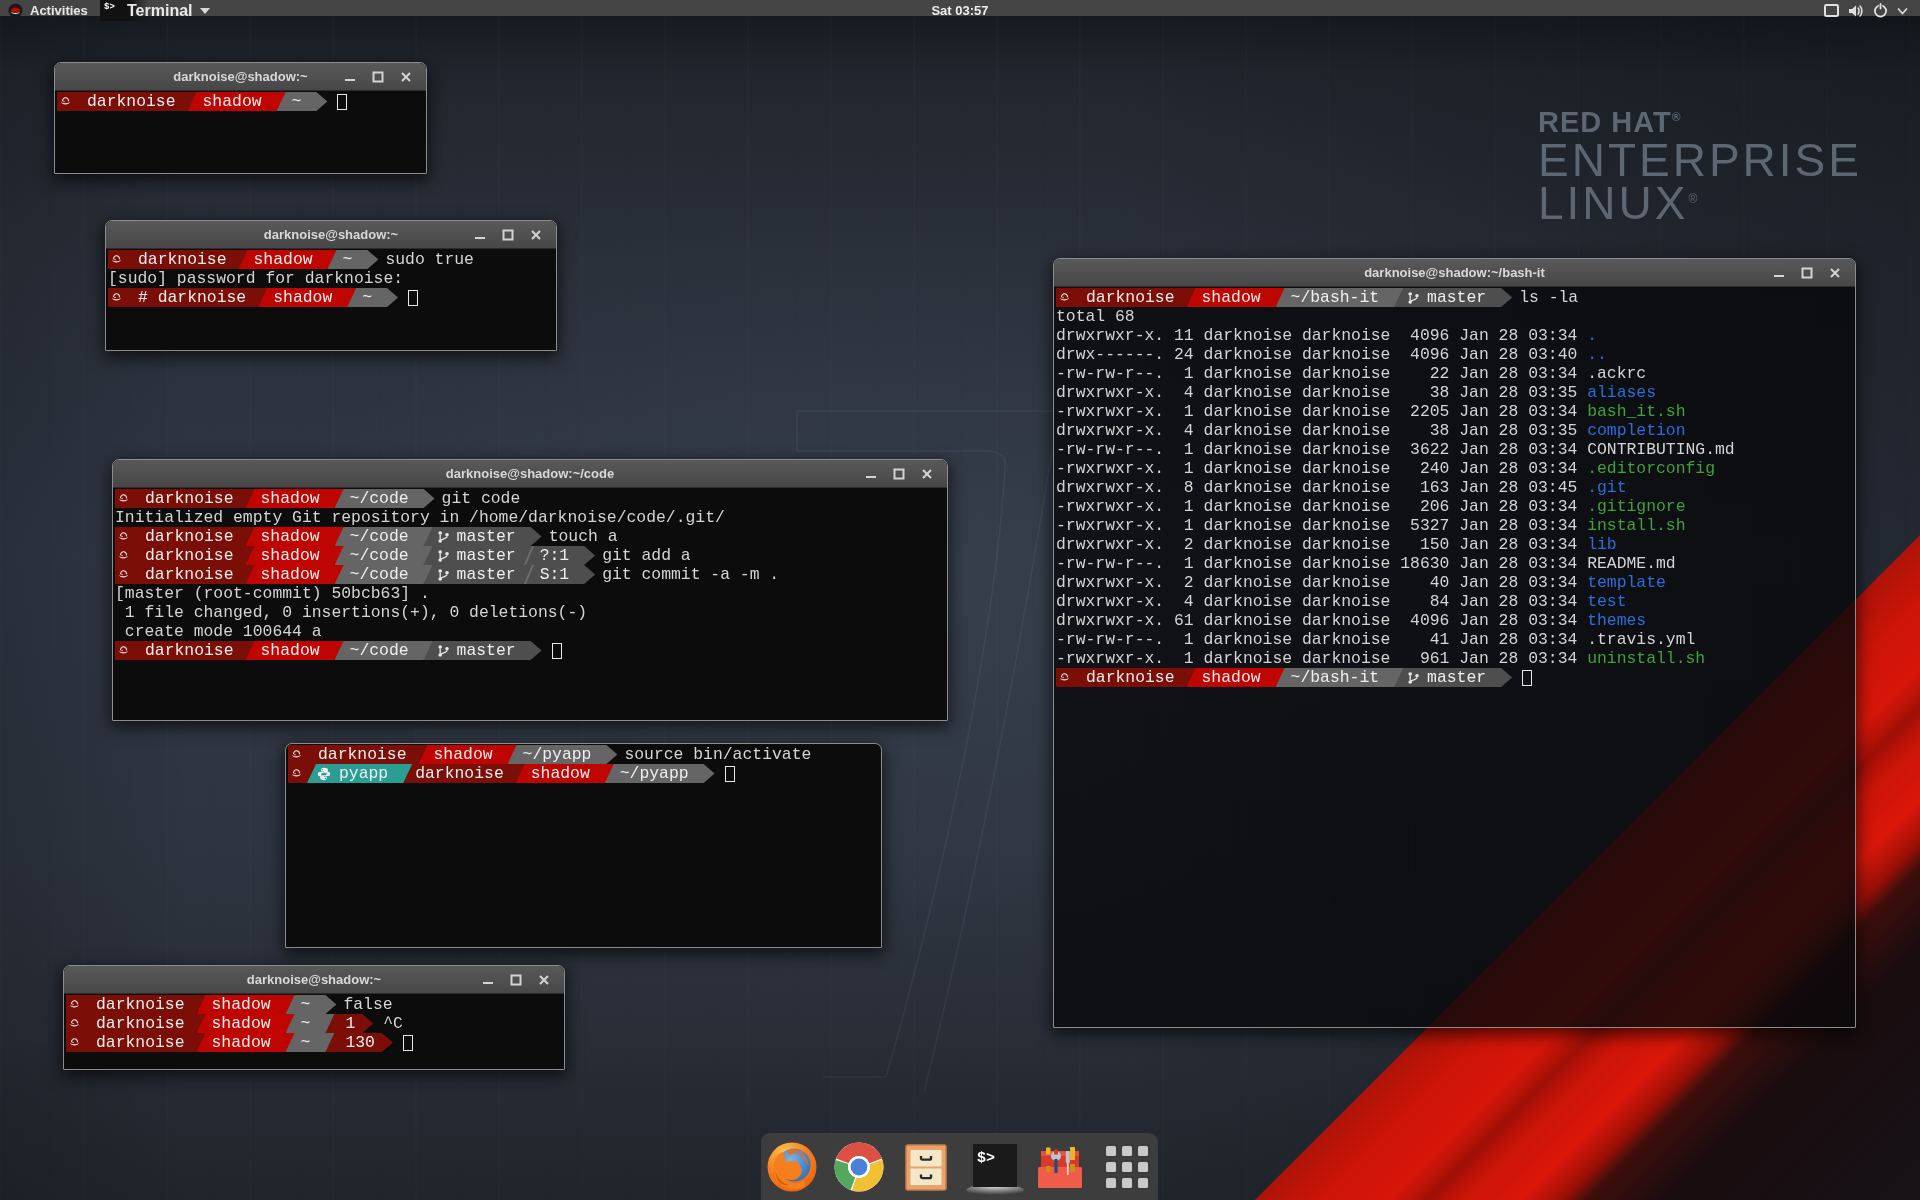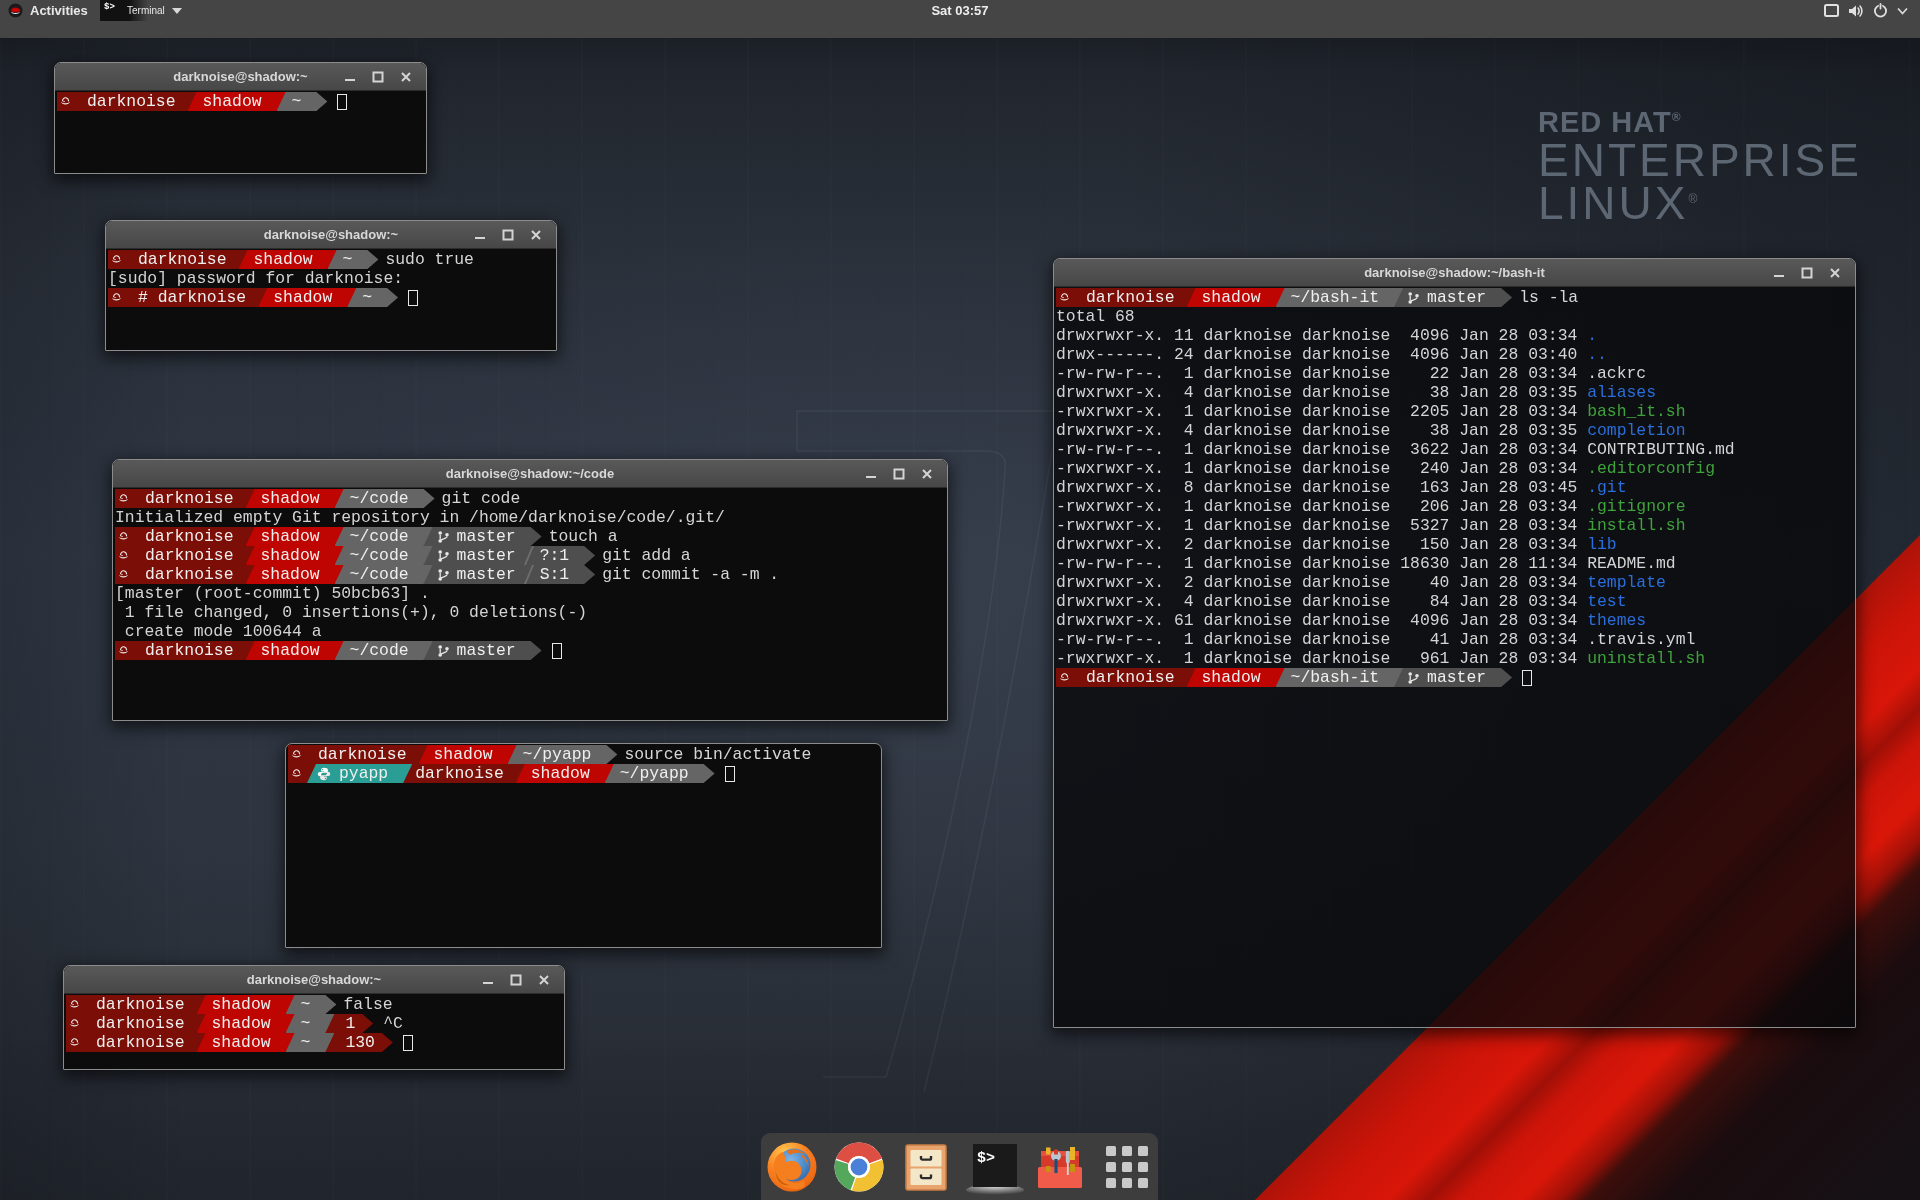--- a/index.html
+++ b/index.html
@@ -9,29 +9,29 @@
     repeating-linear-gradient(90deg, rgba(255,255,255,.010) 0 2px, rgba(255,255,255,0) 2px 47px, rgba(0,0,0,.015) 47px 49px, rgba(255,255,255,0) 49px 83px),
     radial-gradient(920px 580px at 47% 50%, rgba(84,94,112,.18), rgba(84,94,112,0) 70%),
     linear-gradient(180deg, #14171c 0%, #21262e 6%, #2a303a 22%, #303845 46%, #2e3540 70%, #282d36 88%, #262b33 100%);
 }
 #shadeR { position:absolute; inset:0; background:
   linear-gradient(90deg, rgba(10,12,16,.20) 0%, rgba(10,12,16,0) 10% 58%, rgba(10,12,16,.30) 90%, rgba(10,12,16,.36) 100%),
   linear-gradient(0deg, rgba(10,12,16,.20) 0%, rgba(10,12,16,0) 14%); }
 #wallsvg { position:absolute; left:0; top:0; }
 
 
-#topbar { position:absolute; left:0; top:0; width:1920px; height:38px; background:#454545;
+#topbar { position:absolute; left:0; top:0; width:1920px; height:16px; background:#454545;
   font-family:"Liberation Sans",sans-serif; color:#e6e6e6; z-index:50; }
 #topbar .act { position:absolute; left:30px; top:0; line-height:21px; font-size:13px; font-weight:bold; color:#e8e8e8;}
 #tb-hat { position:absolute; left:8px; top:3px; }
 #appmenu { position:absolute; left:102px; top:0; height:21px; display:flex; align-items:center; }
 #appblack { position:absolute; left:100px; top:0; width:48px; height:21px; background:linear-gradient(90deg,#111 0 60%,rgba(17,17,17,0) 100%); }
 #appmenu .tico { position:relative; width:16px; height:16px; margin-top:-4px; margin-right:9px;
   color:#fff; font:bold 9px/12px "Liberation Mono",monospace; text-align:left; padding-left:2px; }
-#appmenu .tname { position:relative; font-size:10px; font-weight:normal; color:#e8e8e8; }
+#appmenu .tname { position:relative; font-size:16px; font-weight:bold; color:#e8e8e8; }
 #appmenu .caret { position:relative; margin-left:7px; width:0; height:0; border-left:5px solid transparent; border-right:5px solid transparent; border-top:6px solid #d8d8d8; }
 #clock { position:absolute; left:0; right:0; top:0; text-align:center; font-size:13px; font-weight:bold; line-height:21px; color:#ededed;}
 #sysicons { position:absolute; right:12px; top:0; height:21px; display:flex; align-items:center; gap:9px; }
 
 
 .win { position:absolute; border:1px solid #8c8c8c; border-radius:7px 7px 1px 1px;
   box-shadow:0 5px 16px 2px rgba(0,0,0,.62); background:#0c0c0c; overflow:hidden; }
 .tb { height:28px; background:linear-gradient(#595959,#474747); border-bottom:1px solid #2c2c2c;
   position:relative; display:flex; align-items:center; justify-content:center;
   font:bold 13px "Liberation Sans",sans-serif; color:#d8d8d8; }
@@ -433,21 +433,21 @@
       <div class="r">-rw-rw-r--.  1 darknoise darknoise    22 Jan 28 03:34 .ackrc</div>
       <div class="r">drwxrwxr-x.  4 darknoise darknoise    38 Jan 28 03:35 <span class="blu">aliases</span></div>
       <div class="r">-rwxrwxr-x.  1 darknoise darknoise  2205 Jan 28 03:34 <span class="grn">bash_it.sh</span></div>
       <div class="r">drwxrwxr-x.  4 darknoise darknoise    38 Jan 28 03:35 <span class="blu">completion</span></div>
       <div class="r">-rw-rw-r--.  1 darknoise darknoise  3622 Jan 28 03:34 CONTRIBUTING.md</div>
       <div class="r">-rwxrwxr-x.  1 darknoise darknoise   240 Jan 28 03:34 <span class="grn">.editorconfig</span></div>
       <div class="r">drwxrwxr-x.  8 darknoise darknoise   163 Jan 28 03:45 <span class="blu">.git</span></div>
       <div class="r">-rwxrwxr-x.  1 darknoise darknoise   206 Jan 28 03:34 <span class="grn">.gitignore</span></div>
       <div class="r">-rwxrwxr-x.  1 darknoise darknoise  5327 Jan 28 03:34 <span class="grn">install.sh</span></div>
       <div class="r">drwxrwxr-x.  2 darknoise darknoise   150 Jan 28 03:34 <span class="blu">lib</span></div>
-      <div class="r">-rw-rw-r--.  1 darknoise darknoise 18630 Jan 28 11:34 README.md</div>
+      <div class="r">-rw-rw-r--.  1 darknoise darknoise 18630 Jan 28 03:34 README.md</div>
       <div class="r">drwxrwxr-x.  2 darknoise darknoise    40 Jan 28 03:34 <span class="blu">template</span></div>
       <div class="r">drwxrwxr-x.  4 darknoise darknoise    84 Jan 28 03:34 <span class="blu">test</span></div>
       <div class="r">drwxrwxr-x. 61 darknoise darknoise  4096 Jan 28 03:34 <span class="blu">themes</span></div>
       <div class="r">-rw-rw-r--.  1 darknoise darknoise    41 Jan 28 03:34 .travis.yml</div>
       <div class="r">-rwxrwxr-x.  1 darknoise darknoise   961 Jan 28 03:34 <span class="grn">uninstall.sh</span></div>
       <div class="pl">
         <span class="seg dr sl" style="padding:0 21px 0 3px;">
             <svg width="13" height="11" viewBox="0 0 15 13" style="flex:none">
               <path d="M2.6 6.2 C2.9 3.4 4.6 1.8 6.8 2.2 C8.8 2.6 9.9 4.2 10.1 6.3" fill="none" stroke="#efefef" stroke-width="1.2"></path>
               <path d="M0.9 7.0 C3.6 9.2 8.0 9.3 11.8 6.8 C11.1 8.6 8.7 9.9 6.1 9.9 C3.7 9.9 1.7 8.8 0.9 7.0 Z" fill="#efefef"></path>

